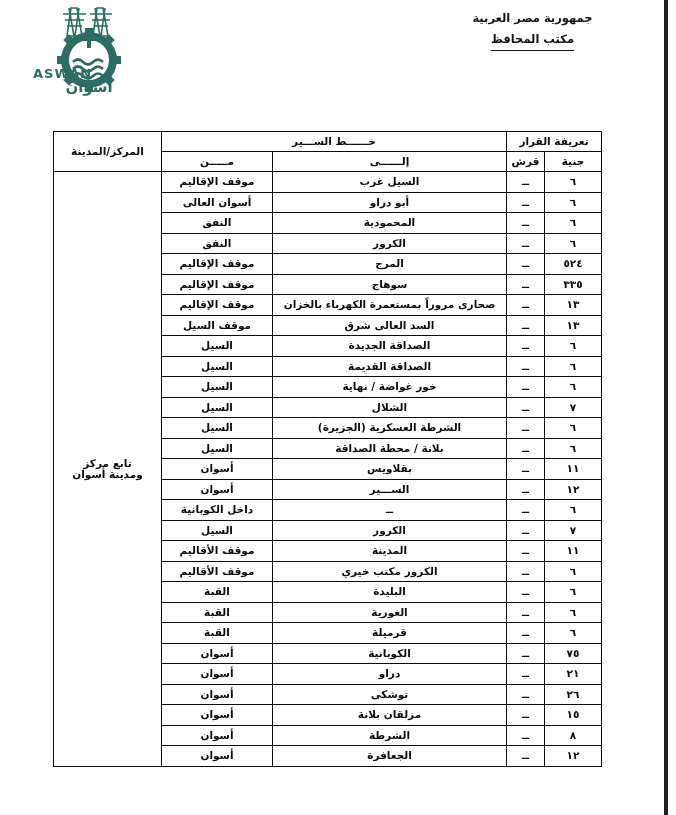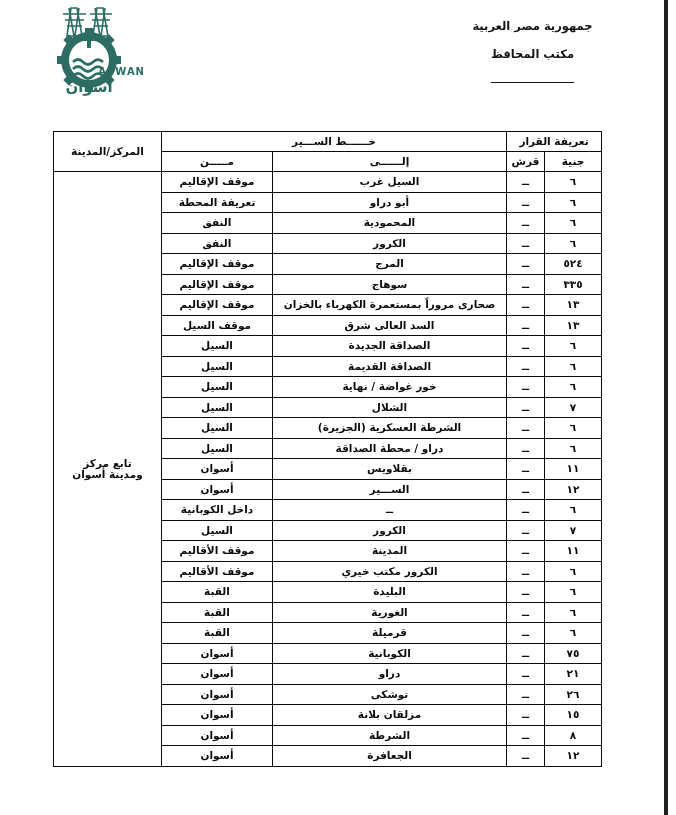--- a/index.html
+++ b/index.html
@@ -45,26 +45,25 @@
     text-align: center;
     color: #111111;
   }
   .header-line {
     font-size: 11.5px;
     font-weight: bold;
     line-height: 20px;
     letter-spacing: 0px;
     color: #141414;
     filter: blur(0.35px);
-    margin-top: 8px;
   }
   .header-line.underlined {
     display: inline-block;
     border-bottom: 1.6px solid #141414;
-    padding-bottom: 18px;
+    padding-bottom: 1px;
   }
 
   
   .logo-wrap {
     position: absolute;
     top: 6px;
     left: 33px;
     width: 112px;
     height: 88px;
   }
@@ -159,22 +158,22 @@
             <rect x="32" y="70" width="8" height="8" transform="rotate(45 36 74)"></rect>
             <rect x="72" y="70" width="8" height="8" transform="rotate(-45 76 74)"></rect>
           </g>
 
           <path d="M40 56 q5 -5 10 0 t10 0 t10 0" fill="none" stroke="#2c6c62" stroke-width="2.6"></path>
           <path d="M40 63 q5 -5 10 0 t10 0 t10 0" fill="none" stroke="#2c6c62" stroke-width="2.6"></path>
           <path d="M40 70 q5 -5 10 0 t10 0 t10 0" fill="none" stroke="#2c6c62" stroke-width="2.6"></path>
         </g>
         <text x="56" y="75" text-anchor="middle" font-family="DejaVu Sans, sans-serif" font-size="0" fill="#2c6c62"></text>
       </svg>
-      <div style="position:absolute;top:60px;left:0;width:112px;text-align:right;
-                  color:#2c6c62;font-weight:bold;font-size:10px;letter-spacing:1px;
+      <div style="position:absolute;top:60px;left:0;width:112px;text-align:left;
+                  color:#2c6c62;font-weight:bold;font-size:13px;letter-spacing:1px;
                   font-family:'DejaVu Sans',sans-serif;">ASWAN</div>
       <div style="position:absolute;top:72px;left:0;width:112px;text-align:center;
                   color:#2c6c62;font-weight:bold;font-size:15px;
                   font-family:'DejaVu Sans',sans-serif;">أسوان</div>
     </div>
 
     <div class="header-text-block">
       <div class="header-line">جمهورية مصر العربية</div>
       <div><span class="header-line underlined">مكتب المحافظ</span></div>
     </div>
@@ -207,21 +206,21 @@
           <td class="num">٦</td>
           <td class="dash">ــ</td>
           <td class="to-cell">السيل غرب</td>
           <td>موقف الإقاليم</td>
           <td class="cell-markaz" rowspan="29">تابع مركز<br>ومدينة أسوان</td>
         </tr>
         <tr>
           <td class="num">٦</td>
           <td class="dash">ــ</td>
           <td class="to-cell">أبو دراو</td>
-          <td>تعريفة المحطة</td>
+          <td>أسوان العالى</td>
         </tr>
         <tr>
           <td class="num">٦</td>
           <td class="dash">ــ</td>
           <td class="to-cell">المحمودية</td>
           <td>النفق</td>
         </tr>
         <tr>
           <td class="num">٦</td>
           <td class="dash">ــ</td>
@@ -278,21 +277,21 @@
         </tr>
         <tr>
           <td class="num">٦</td>
           <td class="dash">ــ</td>
           <td class="to-cell">الشرطة العسكرية (الجزيرة)</td>
           <td>السيل</td>
         </tr>
         <tr>
           <td class="num">٦</td>
           <td class="dash">ــ</td>
-          <td class="to-cell">دراو / محطة الصداقة</td>
+          <td class="to-cell">بلانة / محطة الصداقة</td>
           <td>السيل</td>
         </tr>
         <tr>
           <td class="num">١١</td>
           <td class="dash">ــ</td>
           <td class="to-cell">بقلاويس</td>
           <td>أسوان</td>
         </tr>
         <tr>
           <td class="num">١٢</td>

